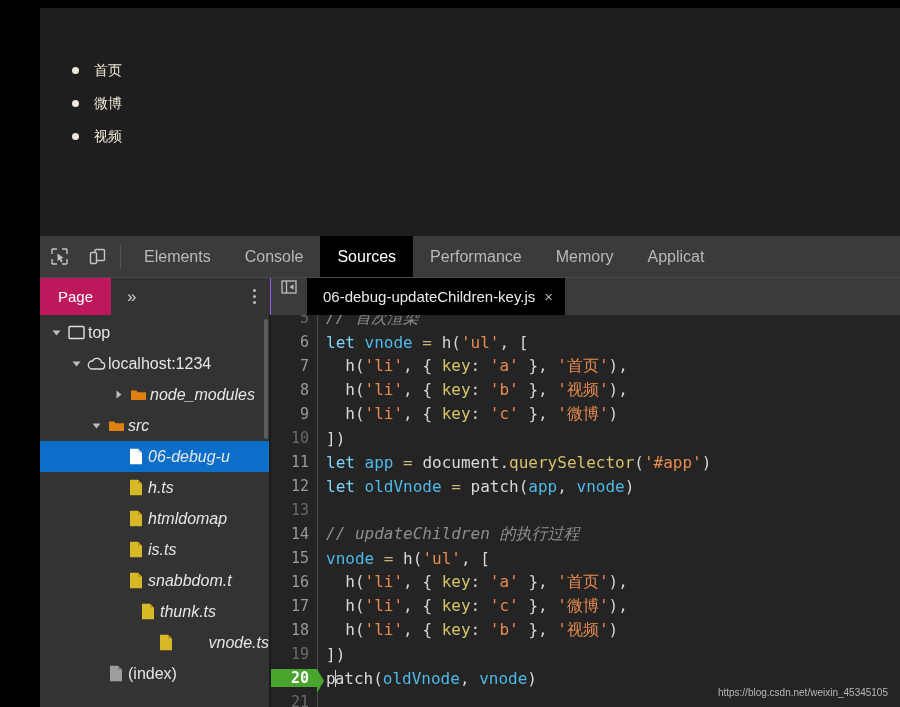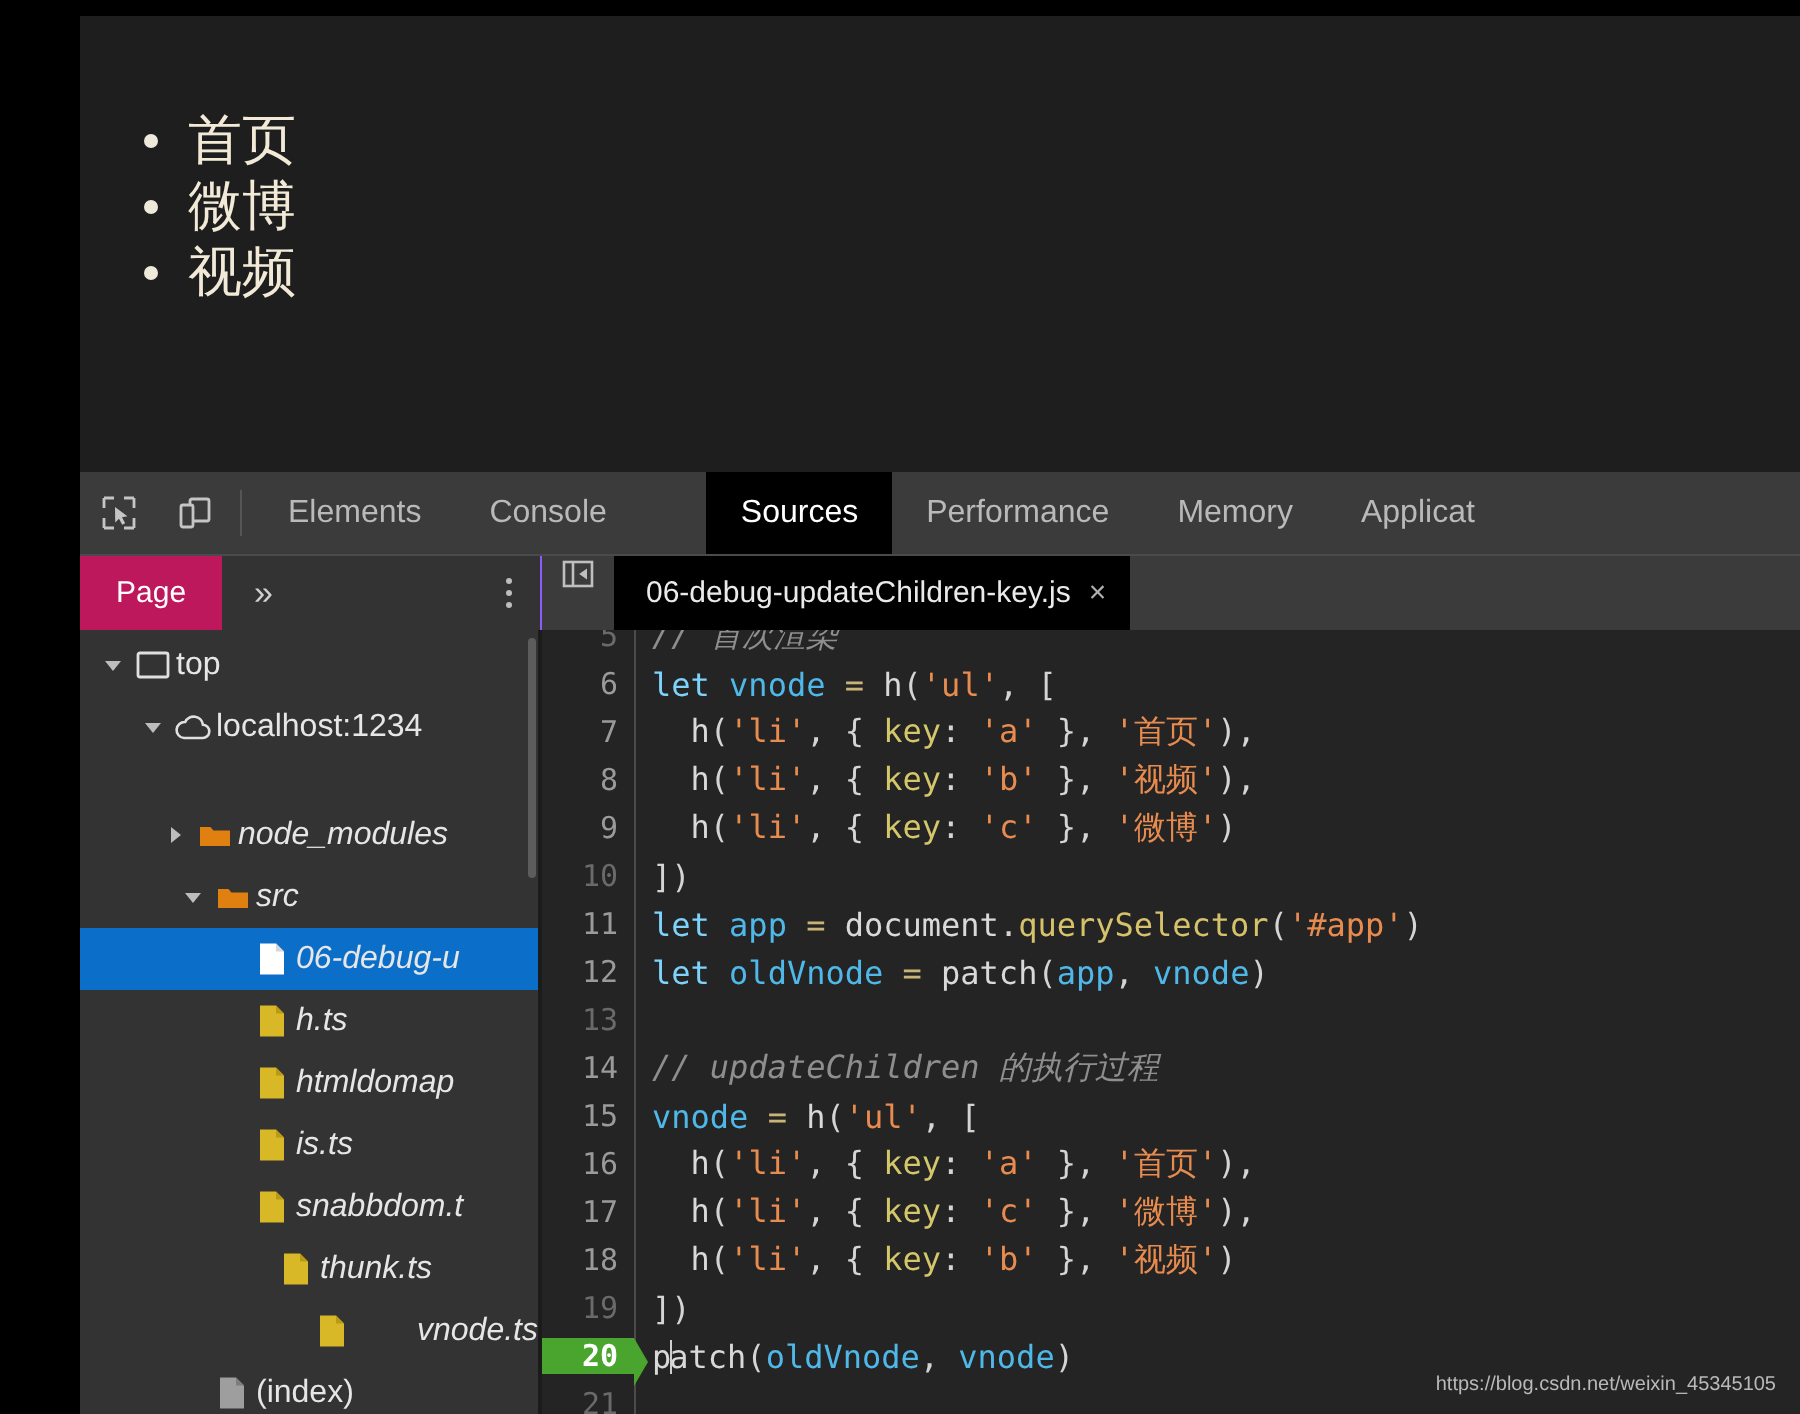--- a/index.html
+++ b/index.html
@@ -14,21 +14,21 @@
   #frame  { position:absolute; left:40px; top:8px; width:860px; height:699px; overflow:hidden; }
 
   
   #viewport {
     position:absolute; left:0; top:0; width:860px; height:228px;
     background:#1e1e1e;
   }
   #page-list { margin:46px 0 0 28px; list-style:none; }
   #page-list li {
     position:relative;
-    color:#f2ead7; font-size:27px; line-height:33px;
+    color:#f2ead7; font-size:14px; line-height:33px;
     padding-left:26px; white-space:nowrap;
   }
   #page-list li::before {
     content:""; position:absolute; left:4px; top:13px;
     width:7px; height:7px; border-radius:50%; background:#efe9db;
   }
 
   
   #devtools {
     position:absolute; left:0; top:228px; width:860px; height:471px;
@@ -43,21 +43,21 @@
   }
   .tb-icon {
     width:38px; display:flex; align-items:center; justify-content:center;
     cursor:pointer;
   }
   .tb-sep { width:1px; background:#555; margin:9px 6px 9px 4px; }
   .mtab {
     display:flex; align-items:center; padding:0 17px;
     color:#b9b9b9; font-size:16px; white-space:nowrap; cursor:pointer;
   }
-  .mtab.active { background:#000; color:#fff;margin-left:33px; }
+  .mtab.active { background:#000; color:#fff; }
 
   
   #row2 { height:37px; min-height:37px; display:flex; background:#242424; }
 
   #nav-head {
     width:230px; min-width:230px; display:flex; align-items:center;
     background:#333333; position:relative;
   }
   #nav-head .ntab {
     background:#be185d; color:#fff; font-size:15px;
@@ -236,21 +236,21 @@
                   <path d="M1.5 3.5h8l-4 5z" fill="#bdbdbd"></path>
                 </svg>
               </span>
               <span class="ic">
                 <svg width="19" height="14" viewBox="0 0 19 14">
                   <path d="M5 12h9.2a3.3 3.3 0 0 0 .3-6.6A4.7 4.7 0 0 0 5.6 4 3.9 3.9 0 0 0 5 12z" stroke="#e0e0e0" stroke-width="1.3" fill="none"></path>
                 </svg>
               </span>
               <span class="lbl plain">localhost:1234</span>
             </div>
-            <div class="tr" style="padding-left: 39px; margin-top: 23px;">
+            <div class="tr" style="padding-left: 70px;">
               <span class="tw">
                 <svg width="11" height="11" viewBox="0 0 11 11">
                   <path d="M3.5 1.5v8l5-4z" fill="#bdbdbd"></path>
                 </svg>
               </span>
               <span class="ic">
                 <svg width="17" height="14" viewBox="0 0 17 14">
                   <path d="M1 2.5h5.2l1.5 1.8H16V12H1z" fill="#e08010"></path>
                 </svg>
               </span>

